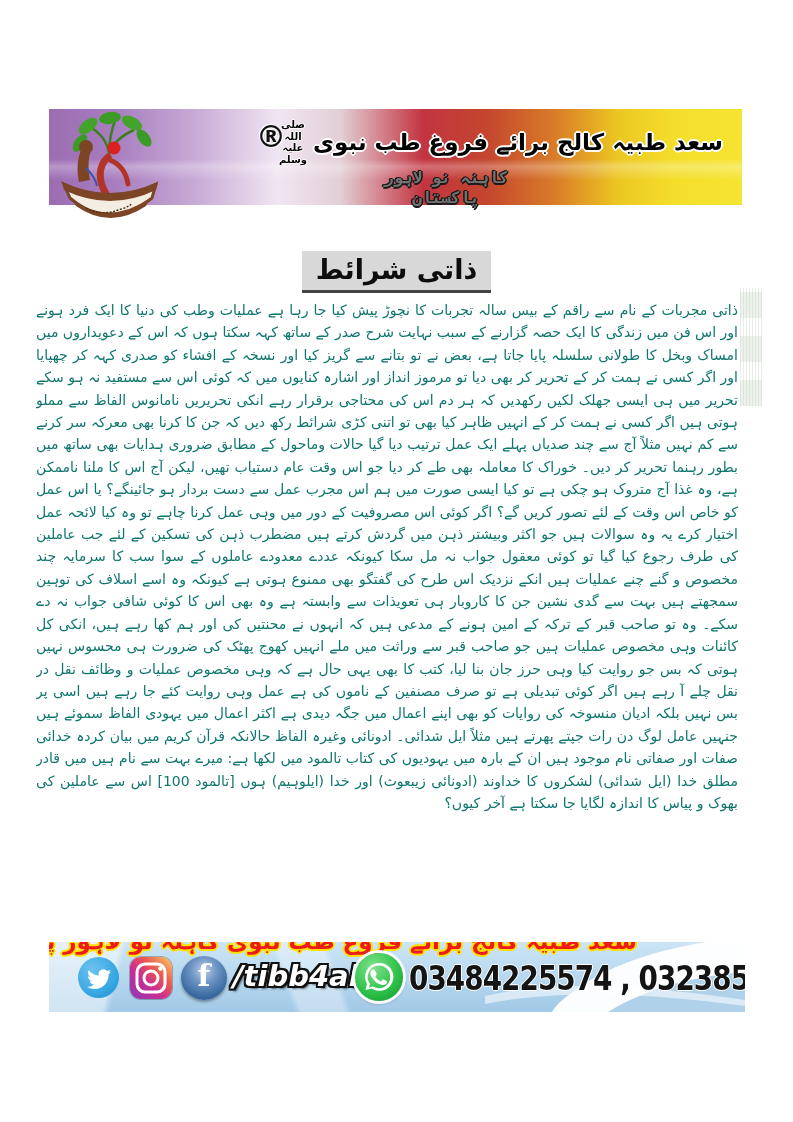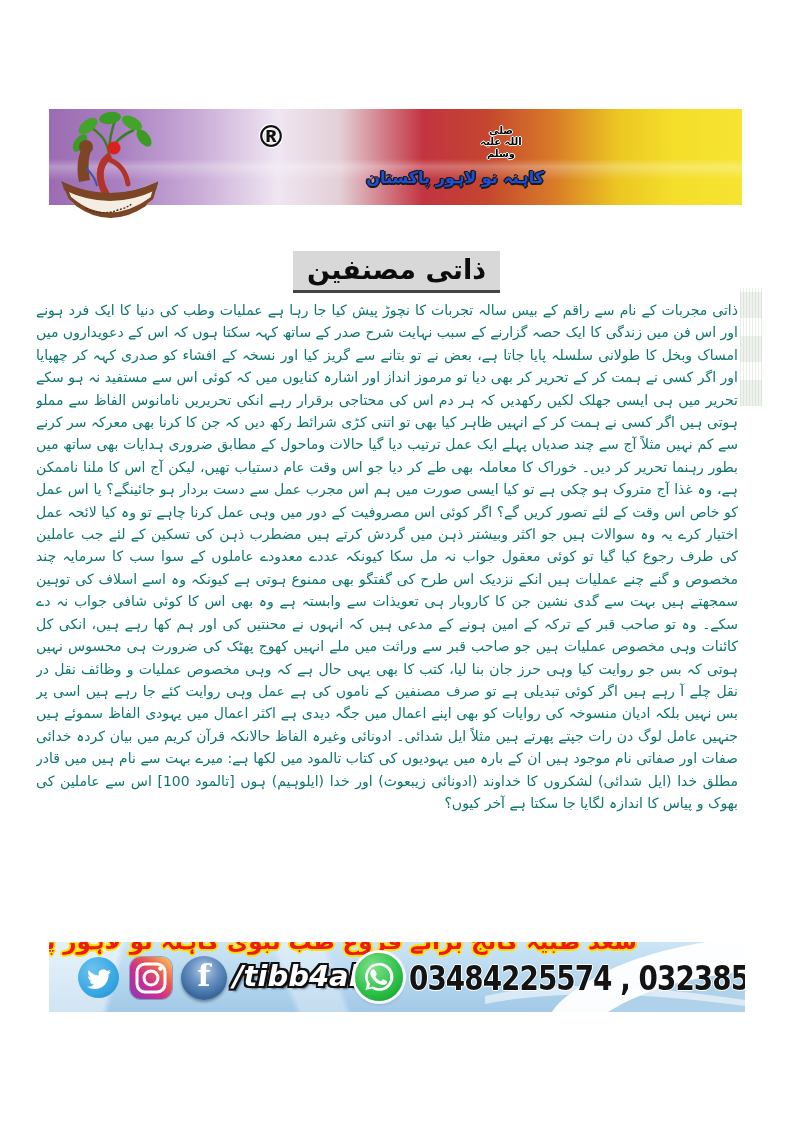--- a/index.html
+++ b/index.html
@@ -25,23 +25,24 @@
   .org-name{
     font-size:23px;font-weight:bold;color:#000;white-space:nowrap;
     text-shadow:-2px 0 0 #fff,2px 0 0 #fff,0 -2px 0 #fff,0 2px 0 #fff,-1px -1px 0 #fff,1px 1px 0 #fff,1px -1px 0 #fff,-1px 1px 0 #fff;
   }
   .honorific{
     width:42px;font-size:10px;line-height:1.15;font-weight:bold;color:#000;text-align:center;
     text-shadow:-1px 0 0 #fff,1px 0 0 #fff,0 -1px 0 #fff,0 1px 0 #fff;
     margin-left:46px;
   }
   .location{
-    position:absolute;left:348px;top:168px;width:196px;direction:rtl;
-    font-size:16px;font-weight:bold;color:#1d4ed8;
+    position:absolute;left:348px;top:168px;width:196px;text-align:center;direction:rtl;
+    font-size:16px;font-weight:bold;color:#737373;
     text-shadow:-1.5px 0 0 #1a1a1a,1.5px 0 0 #1a1a1a,0 -1.5px 0 #1a1a1a,0 1.5px 0 #1a1a1a,1px 1px 0 #1a1a1a,-1px -1px 0 #1a1a1a;
+    font-family:Liberation Mono, monospace;
   }
 
   
   .title-row{position:absolute;left:0;top:251px;width:100%;text-align:center;}
   .doc-title{
     display:inline-block;direction:rtl;background:#d8d8d8;color:#0d0d0d;
     font-size:27px;font-weight:bold;padding:3px 14px 5px 14px;
     border-bottom:3px solid #444444;
   }
 
@@ -126,27 +127,28 @@
       <path d="M12 74 Q58 96 104 74 L100 88 Q58 122 18 88 Z" fill="#f4ede2" stroke="#7c4526" stroke-width="3"></path>
       <path d="M10 72 Q58 94 106 72 L104 80 Q58 102 12 80 Z" fill="#7c4526"></path>
       <path d="M20 90 Q58 116 98 88 L94 96 Q58 120 24 96 Z" fill="#7c4526"></path>
       <path d="M34 98 q6 4 12 4 q10 2 20 -2 q8 -2 14 -6" stroke="#4a2c18" stroke-width="1.4" fill="none" stroke-dasharray="2 1.5"></path>
     </svg>
   </div>
 
   <div class="reg-mark">®</div>
 
   <div class="org-line">
+    <span class="org-name">سعد طبیہ کالج برائے فروغ طب نبوی</span>
     <span class="honorific">صلی اللہ علیہ وسلم</span>
   </div>
 
   <div class="location">کاہنہ نو لاہور پاکستان</div>
 
   <div class="title-row">
-    <span class="doc-title">ذاتی مصنفین</span>
+    <span class="doc-title">ذاتی شرائط</span>
   </div>
 
   <div class="body-text" dir="rtl">ذاتی مجربات کے نام سے راقم کے بیس سالہ تجربات کا نچوڑ پیش کیا جا رہا ہے عملیات وطب کی دنیا کا ایک فرد ہونے اور اس فن میں زندگی کا ایک حصہ گزارنے کے سبب نہایت شرح صدر کے ساتھ کہہ سکتا ہوں کہ اس کے دعویداروں میں امساک وبخل کا طولانی سلسلہ پایا جاتا ہے، بعض نے تو بتانے سے گریز کیا اور نسخہ کے افشاء کو صدری کہہ کر چھپایا اور اگر کسی نے ہمت کر کے تحریر کر بھی دیا تو مرموز انداز اور اشارہ کنایوں میں کہ کوئی اس سے مستفید نہ ہو سکے تحریر میں ہی ایسی جھلک لکیں رکھدیں کہ ہر دم اس کی محتاجی برقرار رہے انکی تحریریں نامانوس الفاظ سے مملو ہوتی ہیں اگر کسی نے ہمت کر کے انہیں ظاہر کیا بھی تو اتنی کڑی شرائط رکھ دیں کہ جن کا کرنا بھی معرکہ سر کرنے سے کم نہیں مثلاً آج سے چند صدیاں پہلے ایک عمل ترتیب دیا گیا حالات وماحول کے مطابق ضروری ہدایات بھی ساتھ میں بطور رہنما تحریر کر دیں۔ خوراک کا معاملہ بھی طے کر دیا جو اس وقت عام دستیاب تھیں، لیکن آج اس کا ملنا ناممکن ہے، وہ غذا آج متروک ہو چکی ہے تو کیا ایسی صورت میں ہم اس مجرب عمل سے دست بردار ہو جائینگے؟ یا اس عمل کو خاص اس وقت کے لئے تصور کریں گے؟ اگر کوئی اس مصروفیت کے دور میں وہی عمل کرنا چاہے تو وہ کیا لائحہ عمل اختیار کرے یہ وہ سوالات ہیں جو اکثر وبیشتر ذہن میں گردش کرتے ہیں مضطرب ذہن کی تسکین کے لئے جب عاملین کی طرف رجوع کیا گیا تو کوئی معقول جواب نہ مل سکا کیونکہ عددے معدودے عاملوں کے سوا سب کا سرمایہ چند مخصوص و گنے چنے عملیات ہیں انکے نزدیک اس طرح کی گفتگو بھی ممنوع ہوتی ہے کیونکہ وہ اسے اسلاف کی توہین سمجھتے ہیں بہت سے گدی نشین جن کا کاروبار ہی تعویذات سے وابستہ ہے وہ بھی اس کا کوئی شافی جواب نہ دے سکے۔ وہ تو صاحب قبر کے ترکہ کے امین ہونے کے مدعی ہیں کہ انہوں نے محنتیں کی اور ہم کھا رہے ہیں، انکی کل کائنات وہی مخصوص عملیات ہیں جو صاحب قبر سے وراثت میں ملے انہیں کھوج پھٹک کی ضرورت ہی محسوس نہیں ہوتی کہ بس جو روایت کیا وہی حرز جان بنا لیا، کتب کا بھی یہی حال ہے کہ وہی مخصوص عملیات و وظائف نقل در نقل چلے آ رہے ہیں اگر کوئی تبدیلی ہے تو صرف مصنفین کے ناموں کی ہے عمل وہی روایت کئے جا رہے ہیں اسی پر بس نہیں بلکہ ادیان منسوخہ کی روایات کو بھی اپنے اعمال میں جگہ دیدی ہے اکثر اعمال میں یہودی الفاظ سموئے ہیں جنہیں عامل لوگ دن رات جپتے پھرتے ہیں مثلاً ایل شدائی۔ ادونائی وغیرہ الفاظ حالانکہ قرآن کریم میں بیان کردہ خدائی صفات اور صفاتی نام موجود ہیں ان کے بارہ میں یہودیوں کی کتاب تالمود میں لکھا ہے: میرے بہت سے نام ہیں میں قادر مطلق خدا (ایل شدائی) لشکروں کا خداوند (ادونائی زیبعوث) اور خدا (ایلوہیم) ہوں [تالمود 100] اس سے عاملین کی بھوک و پیاس کا اندازہ لگایا جا سکتا ہے آخر کیوں؟</div>
   <div class="margin-strip"></div>
 
   <div class="footer">
     <svg class="footer-wave" viewBox="0 0 260 70">
       <path d="M260 -6 C200 2 140 14 96 44 C80 55 70 63 66 72 L260 72 Z" fill="#ffffff" opacity="0.95"></path>
       <path d="M260 30 C210 34 160 46 120 72 L260 72 Z" fill="#9cc6e4" opacity="0.8"></path>
       <path d="M0 54 C60 40 140 40 260 58 L260 64 C140 48 60 50 0 62 Z" fill="#ffffff" opacity="0.55"></path>

